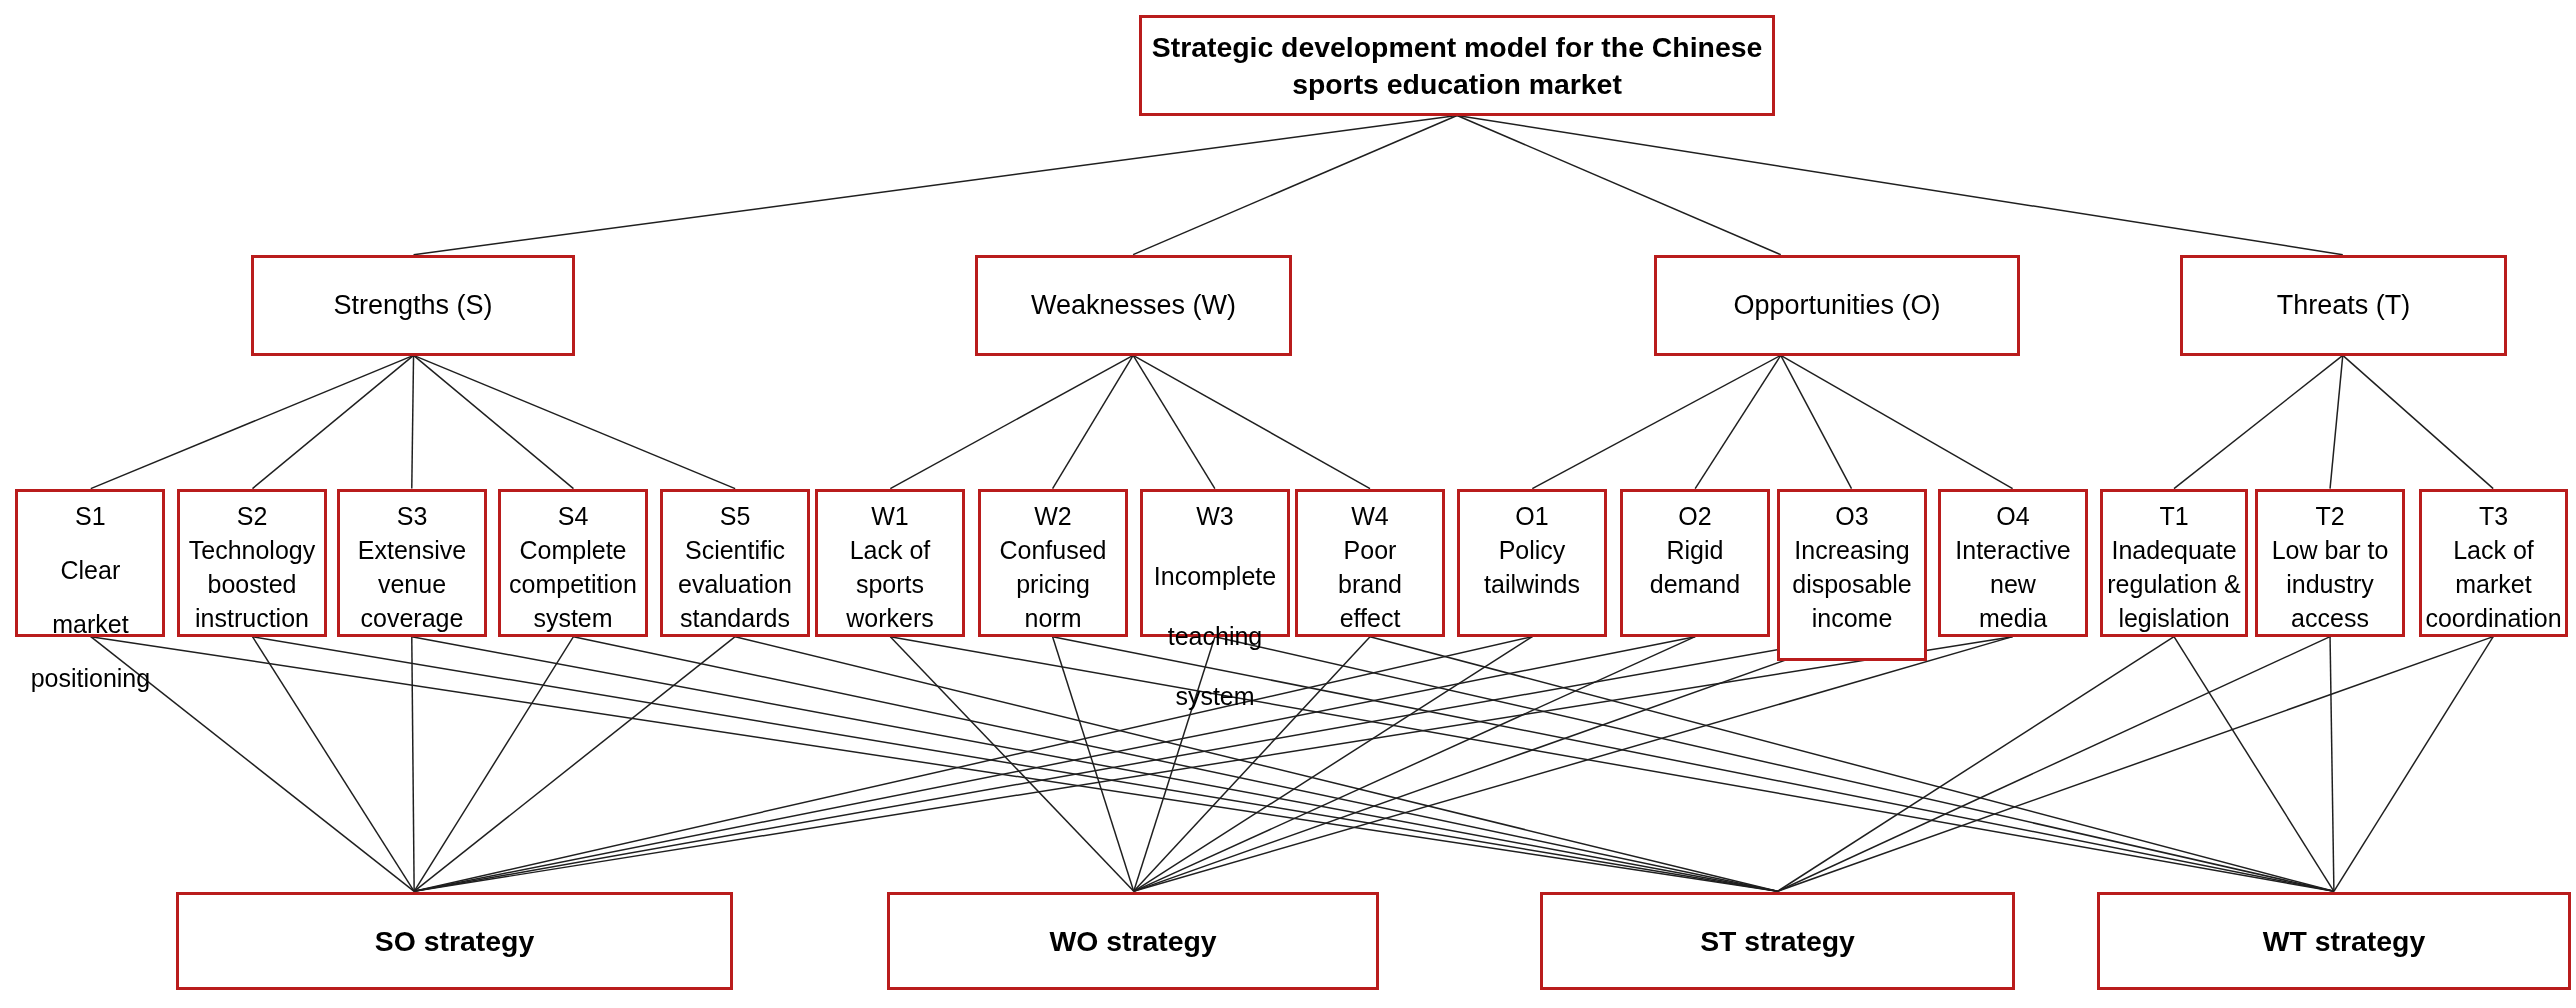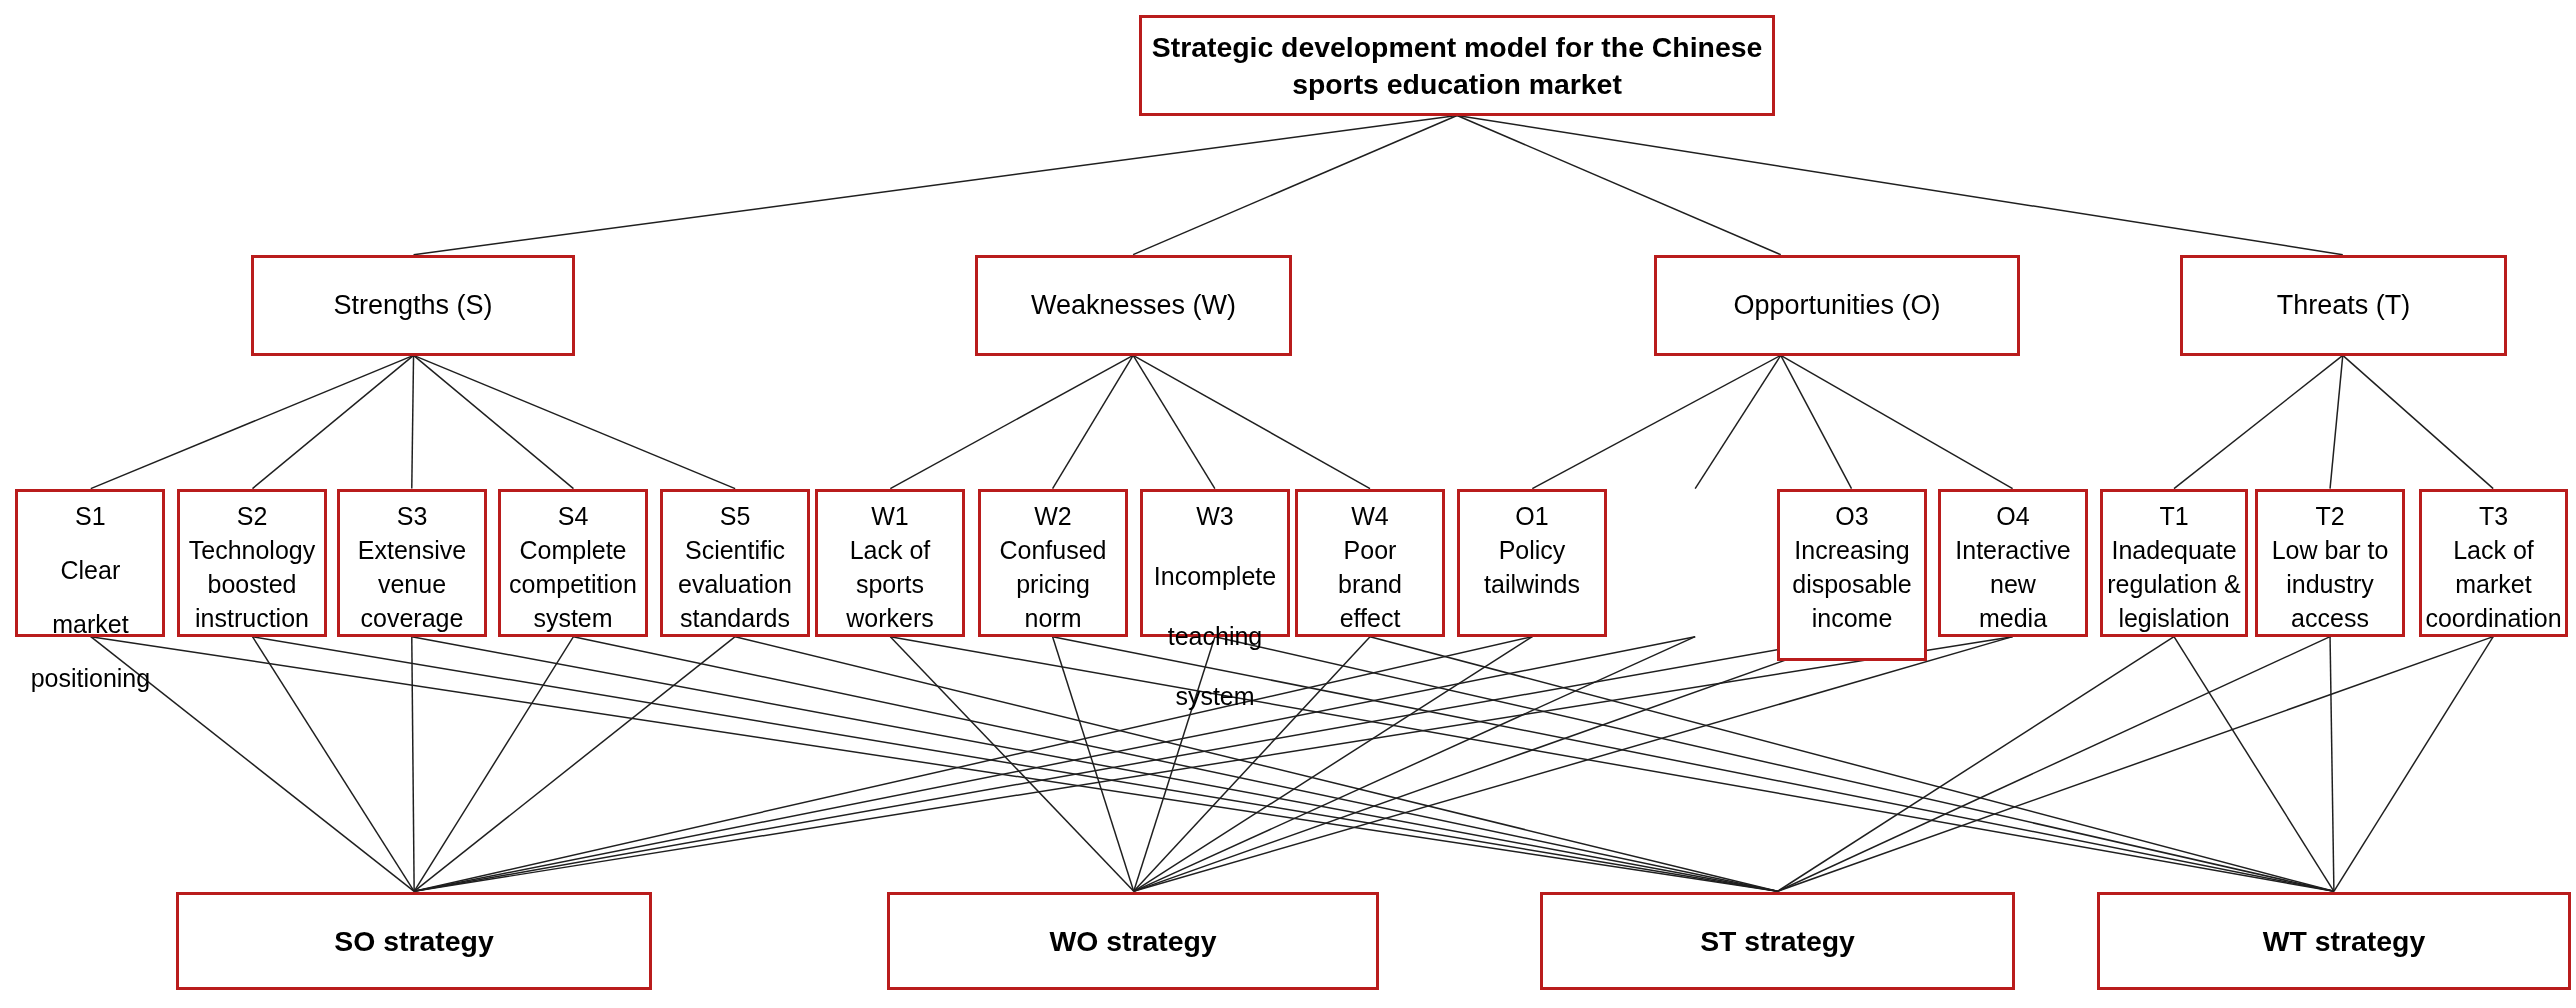--- a/index.html
+++ b/index.html
@@ -181,20 +181,25 @@
       <span>W4</span>
       <span>Poor</span>
       <span>brand</span>
       <span>effect</span>
     </div>
     <div class="node factor" style="left: 1457px; top: 489px; width: 150px; height: 148px;">
       <span>O1</span>
       <span>Policy</span>
       <span>tailwinds</span>
     </div>
+    <div class="node factor" style="left: 1620px; top: 489px; width: 150px; height: 148px;">
+      <span>O2</span>
+      <span>Rigid</span>
+      <span>demand</span>
+    </div>
     <div class="node factor" style="left: 1777px; top: 489px; width: 150px; height: 172px;">
       <span>O3</span>
       <span>Increasing</span>
       <span>disposable</span>
       <span>income</span>
     </div>
     <div class="node factor" style="left: 1938px; top: 489px; width: 150px; height: 148px;">
       <span>O4</span>
       <span>Interactive</span>
       <span>new</span>
@@ -211,21 +216,21 @@
       <span>Low bar to</span>
       <span>industry</span>
       <span>access</span>
     </div>
     <div class="node factor" style="left: 2419px; top: 489px; width: 149px; height: 148px;">
       <span>T3</span>
       <span>Lack of</span>
       <span>market</span>
       <span>coordination</span>
     </div>
-    <div class="node strategy" style="left: 176px; top: 892px; width: 476px; height: 98px;">
+    <div class="node strategy" style="left: 176px; top: 892px; width: 557px; height: 98px;">
       <span>SO strategy</span>
     </div>
     <div class="node strategy" style="left: 887px; top: 892px; width: 492px; height: 98px;">
       <span>WO strategy</span>
     </div>
     <div class="node strategy" style="left: 1540px; top: 892px; width: 475px; height: 98px;">
       <span>ST strategy</span>
     </div>
     <div class="node strategy" style="left: 2097px; top: 892px; width: 474px; height: 98px; padding-left: 20px;">
       <span>WT strategy</span>

